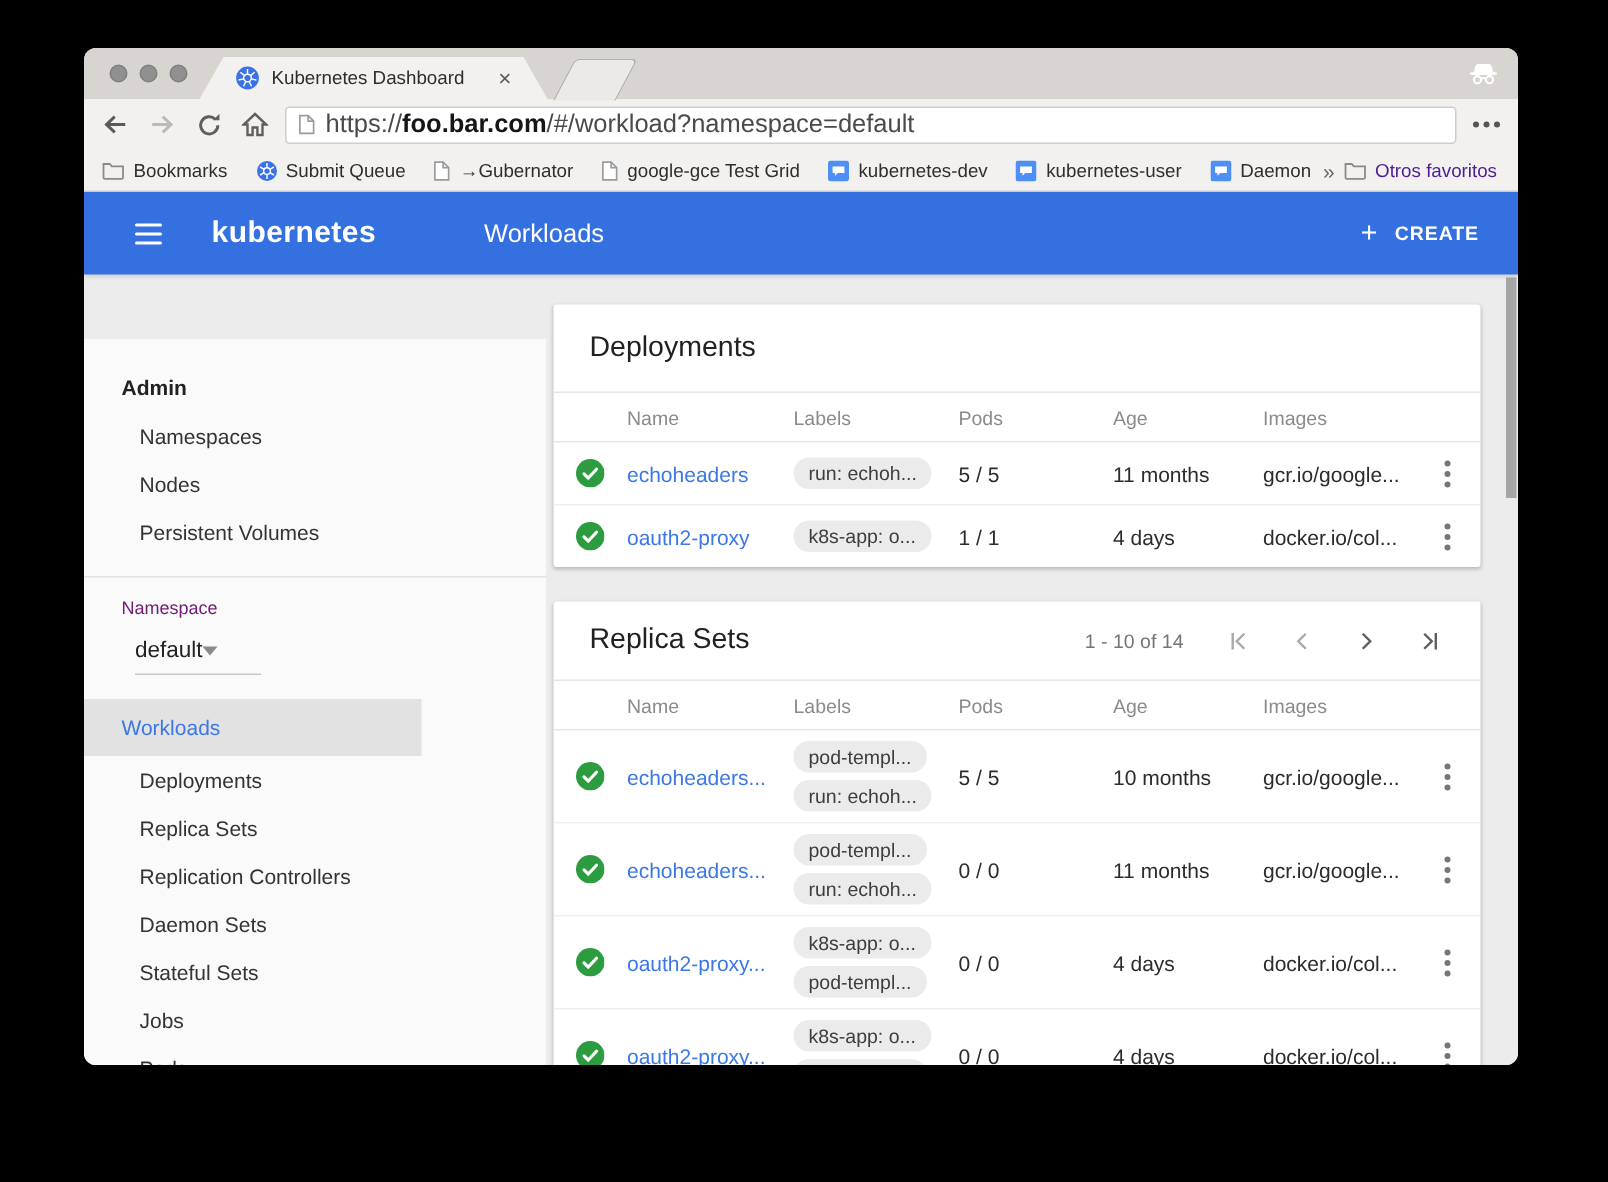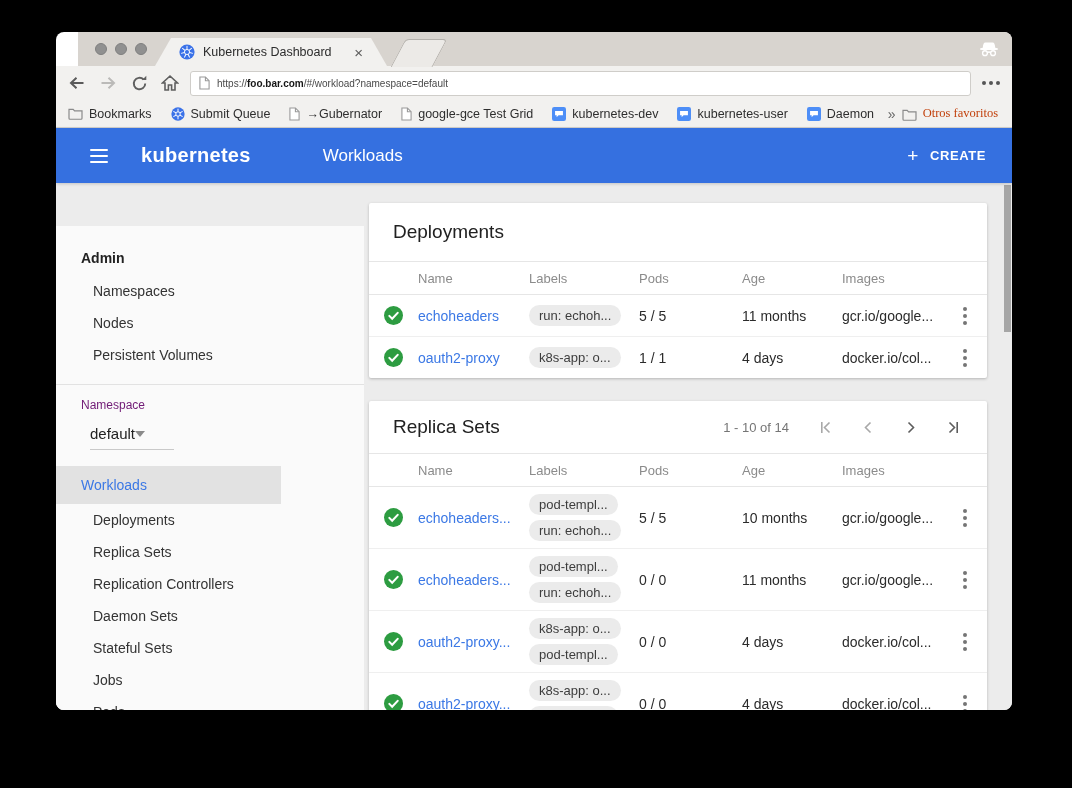--- a/index.html
+++ b/index.html
@@ -1,43 +1,43 @@
 <!DOCTYPE html>
 <html><head>
 <meta charset="utf-8">
 <style>
   html,body{margin:0;padding:0;background:#000;width:1072px;height:788px;
     font-family:"Liberation Sans",sans-serif;-webkit-font-smoothing:antialiased;}
   .window{position:absolute;left:56px;top:32px;width:956px;height:678px;border-radius:8px;
     overflow:hidden;background:#fff;box-shadow:0 16px 44px rgba(0,0,0,.55);display:flex;flex-direction:column;}
 
   
-  .tabbar{height:34px;background:#d8d4cf;position:relative;flex:0 0 auto;margin-left:22px;}
+  .tabbar{height:34px;background:#d8d4cf;position:relative;flex:0 0 auto;}
   .lights{position:absolute;left:17px;top:11px;display:flex;gap:8px;}
   .light{width:12px;height:12px;border-radius:50%;background:#909090;border:1px solid #7f7f7f;box-sizing:border-box;}
   .tab{position:absolute;left:77px;top:6px;width:232px;height:28px;background:#f2f1ef;
     clip-path:polygon(16px 0,calc(100% - 16px) 0,100% 100%,0 100%);
     display:flex;align-items:center;padding:0 24px;box-sizing:border-box;gap:8px;}
   .tab-title{font-size:12.5px;color:#2c2c2c;flex:1;white-space:nowrap;overflow:hidden;}
   .tab-close{font-size:15px;color:#5c5c5c;cursor:default;}
   .newtab{position:absolute;left:320px;top:7px;width:40px;height:27px;background:#eceae7;
     border:1px solid #b3b0ab;border-bottom:none;border-radius:4px 4px 0 0;transform:skewX(-28deg);}
   .incog{position:absolute;right:12px;top:9px;}
   .toolbar{height:34px;background:#f2f1ef;display:flex;align-items:center;padding:0 10px;gap:9px;flex:0 0 auto;}
   .navbtn{width:22px;height:22px;display:flex;align-items:center;justify-content:center;}
   .urlbar{flex:1;height:23px;background:#fff;border:1px solid #cfcdc9;border-radius:3px;
     display:flex;align-items:center;padding:0 8px;gap:7px;}
-  .url{font-size:10px;color:#4a4a4a;white-space:nowrap;overflow:hidden;}
+  .url{font-size:17px;color:#4a4a4a;white-space:nowrap;overflow:hidden;}
   .url b{color:#161616;font-weight:700;}
   .kebab-dots i{display:block;width:4px;height:4px;border-radius:50%;background:#555;margin:2px auto;}
   .bookmarksbar{height:27px;background:#f2f1ef;border-bottom:1px solid #d2d0cc;display:flex;
     align-items:center;padding:0 12px;gap:6px;flex:0 0 auto;}
   .bm-item{display:flex;align-items:center;gap:6px;font-size:12.5px;color:#2e2e2e;white-space:nowrap;}
   .bm-overflow{margin-left:auto;font-size:14px;color:#666;}
-  .bm-otros{display:flex;align-items:flex-end;gap:6px;font-size:12.5px;color:#c2410c;margin-right:2px;font-family:Liberation Serif, serif;}
+  .bm-otros{display:flex;align-items:flex-start;gap:6px;font-size:12.5px;color:#4c1d95;margin-right:2px;}
 
   
   .appheader{height:55px;background:#3570e0;display:flex;align-items:center;color:#fff;
     flex:0 0 auto;box-shadow:0 1px 3px rgba(0,0,0,.18);position:relative;z-index:3;}
   .hamburger{margin-left:34px;width:18px;cursor:pointer;}
   .hamburger i{display:block;height:2px;background:#fff;border-radius:1px;margin:4px 0;}
   .brand{margin-left:33px;font-size:20px;font-weight:700;letter-spacing:.3px;}
   .pagetitle{margin-left:72px;font-size:17px;font-weight:400;}
   .create{margin-left:auto;margin-right:26px;display:flex;align-items:center;gap:11px;
     font-size:13px;font-weight:600;letter-spacing:.6px;cursor:pointer;}

